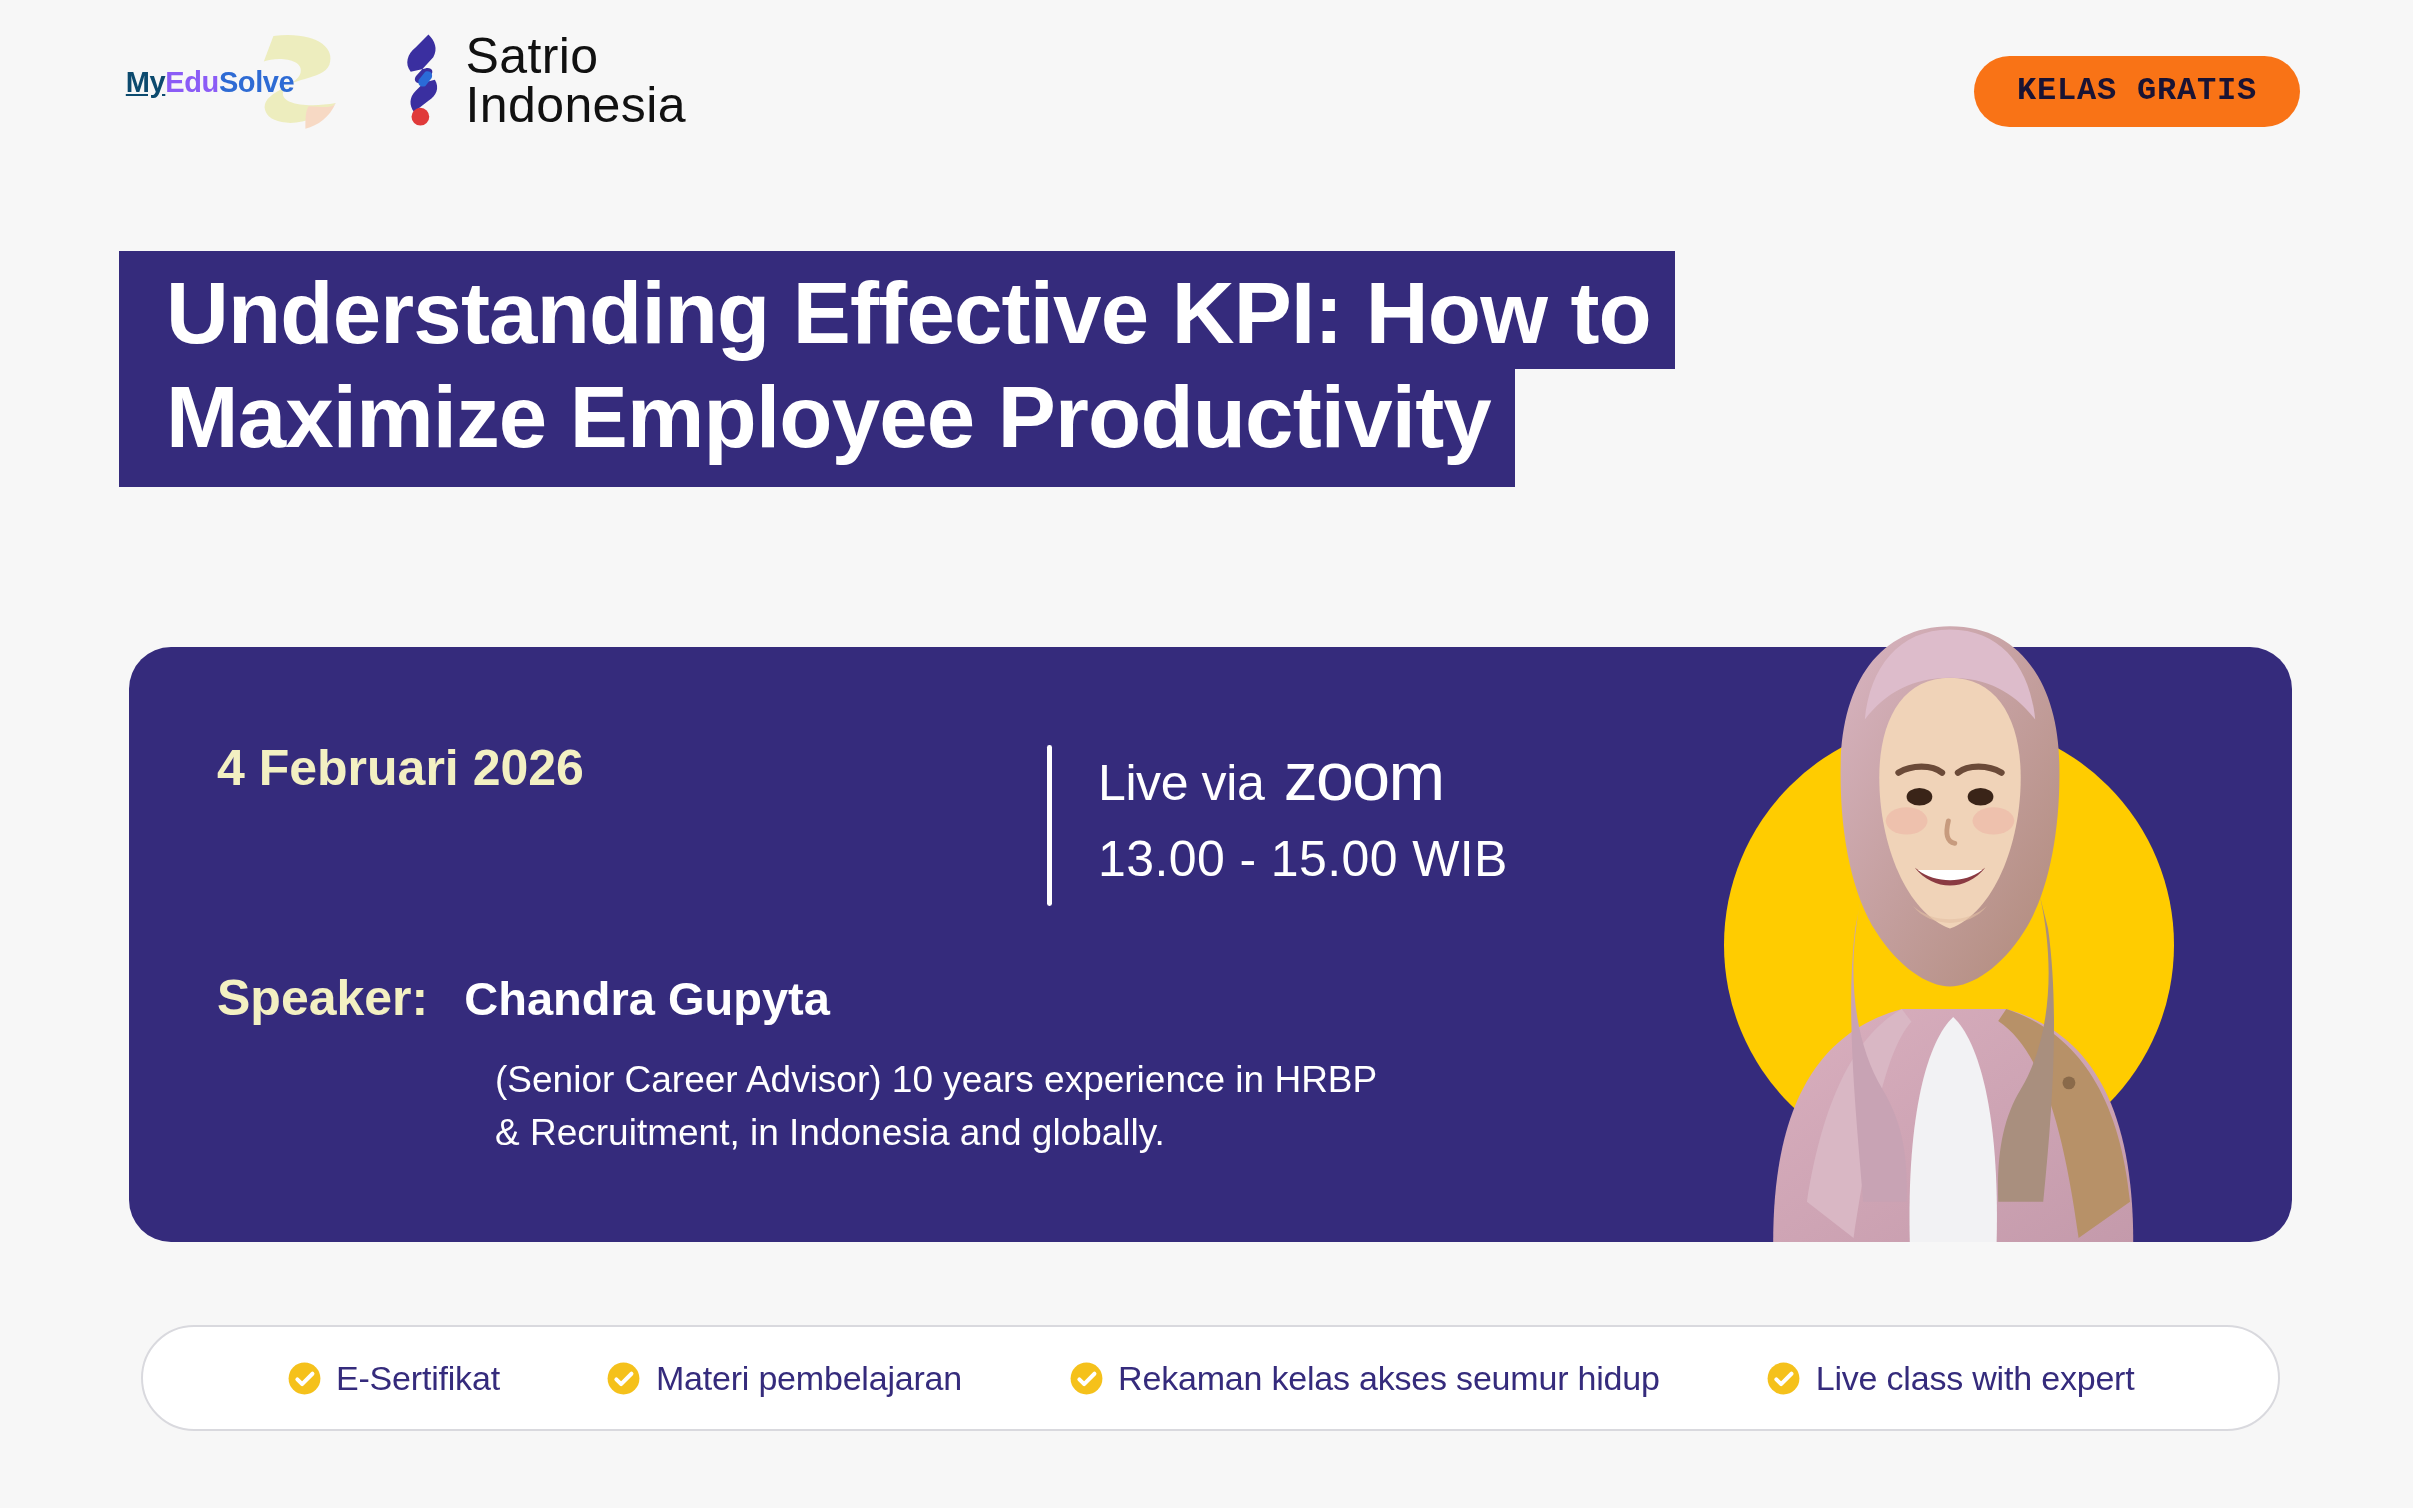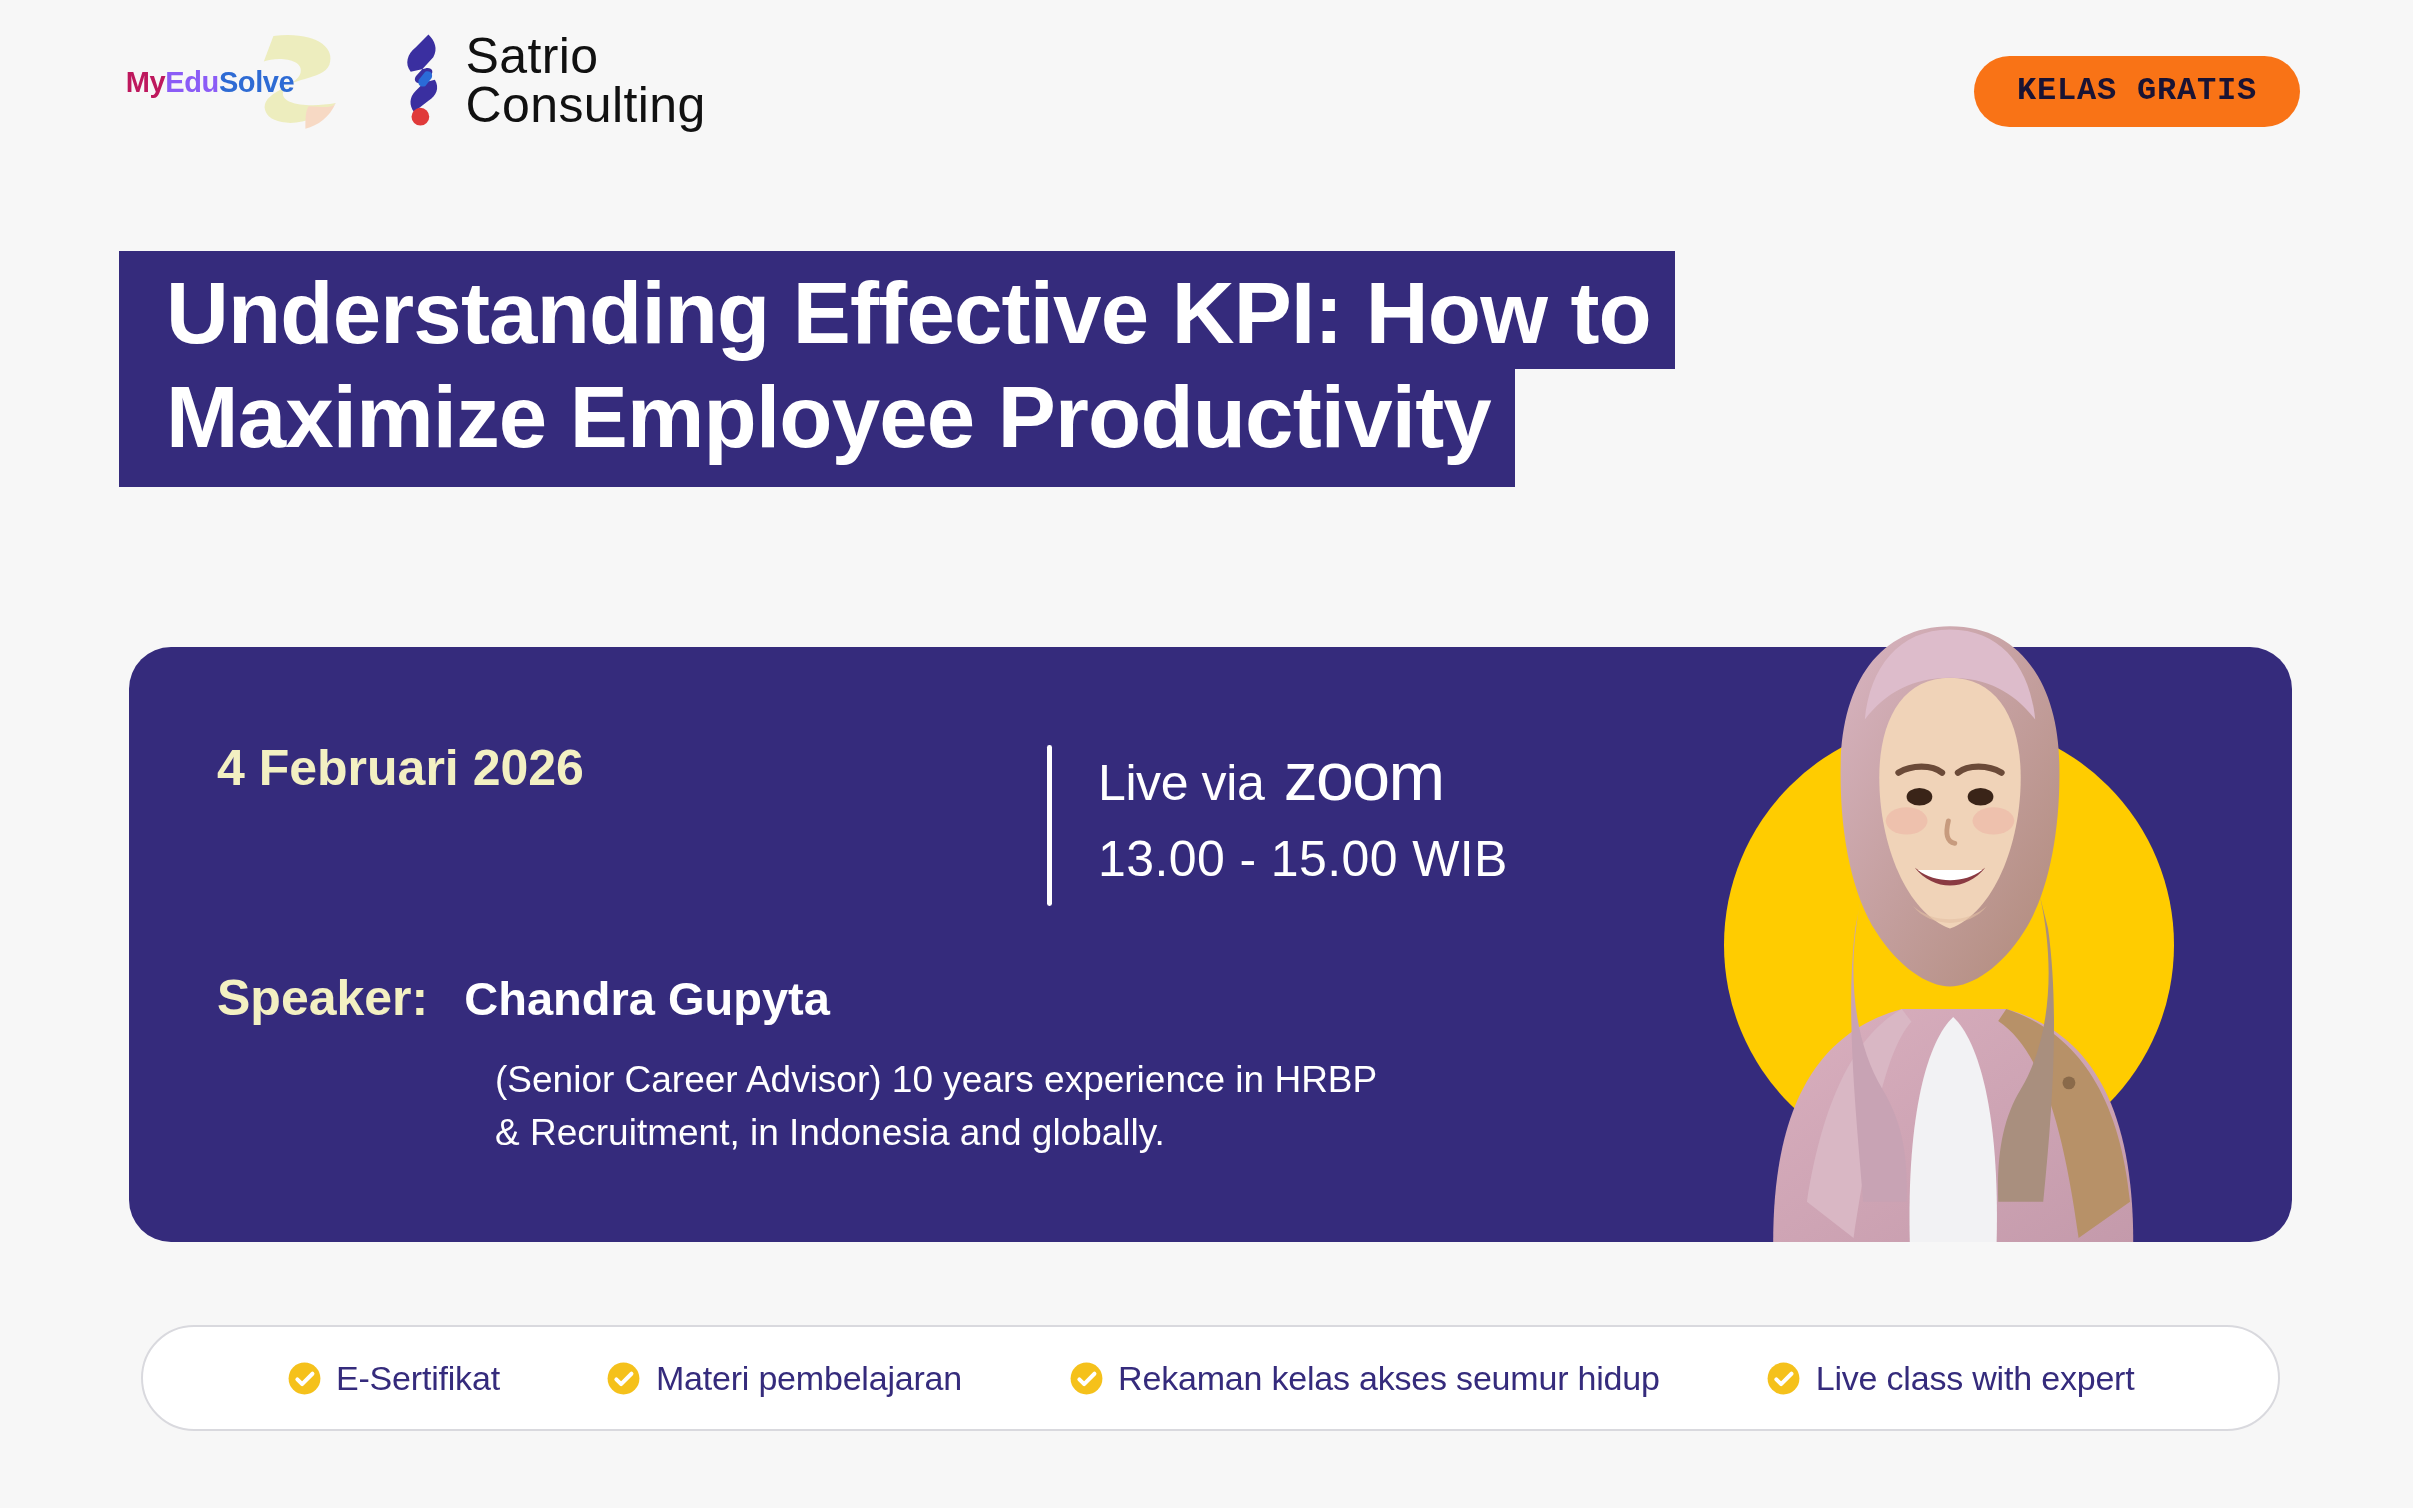--- a/index.html
+++ b/index.html
@@ -22,21 +22,21 @@
   
   #mes-logo { position:relative; width:241px; height:113px; }
   #mes-swoosh {
     position:absolute; left:138px; top:4.8px; width:88px; height:105px;
   }
   #mes-wordmark {
     position:absolute; left:4.8px; top:42px;
     font-size:29px; font-weight:bold; letter-spacing:-0.4px;
     white-space:nowrap;
   }
-  .mes-my   { color:#be185d; }
+  .mes-my   { color:#0c4a6e;text-decoration:underline; }
   .mes-edu  { color:#8b5cf6; }
   .mes-solve{ color:#2E6BD4; }
 
   
   #satrio-logo { display:flex; align-items:center; gap:14.5px; }
   #satrio-mark { width:58px; height:95px; }
   #satrio-words {
     font-family:Liberation Sans, sans-serif;
     font-size:50px; line-height:0.98; color:#111; letter-spacing:0.4px;
   }
@@ -174,21 +174,21 @@
     <div id="satrio-logo">
       <svg id="satrio-mark" viewBox="0 0 72 118">
         <path d="M44 2 C52 10 56 20 50 30 L30 52 C24 58 28 64 36 62 L52 58
                  C58 68 54 78 44 84 L26 98 C20 90 20 80 28 72 L46 54
                  C52 48 48 42 40 44 L22 48 C14 38 18 26 28 18 Z" fill="#3A2FA0"></path>
         <path d="M40 48 C46 46 50 50 48 56 L40 66 C34 68 30 64 32 58 Z" fill="#2B6BD8"></path>
         <circle cx="34" cy="104" r="11" fill="#E03A3A"></circle>
       </svg>
       <div id="satrio-words">
         <div>Satrio</div>
-        <div>Consulting</div>
+        <div>Indonesia</div>
       </div>
     </div>
 
   </div>
 
   <div id="kelas-gratis-badge">KELAS GRATIS</div>
 </div>
 
 <div id="title-block">
   <span class="title-line" id="title-line-1">Understanding Effective KPI: How to</span>

